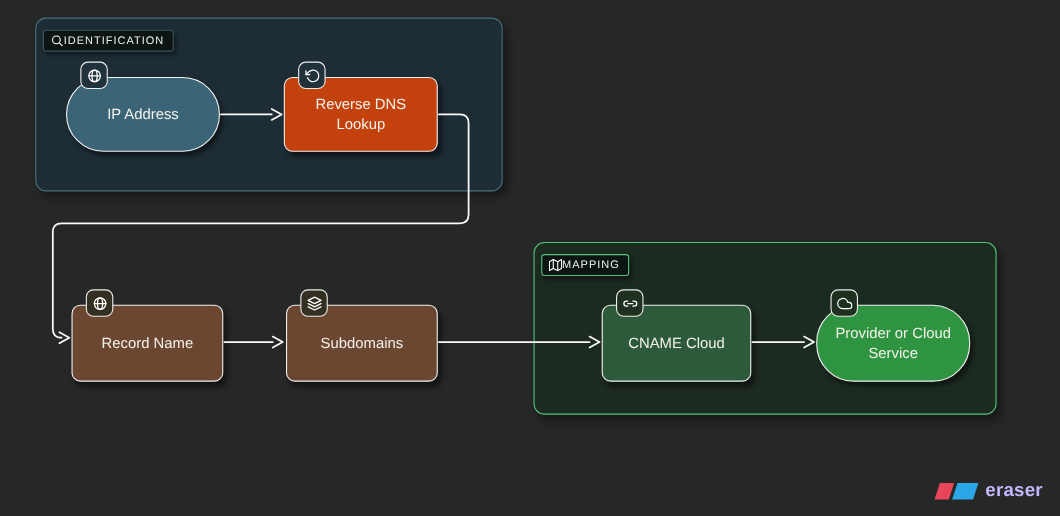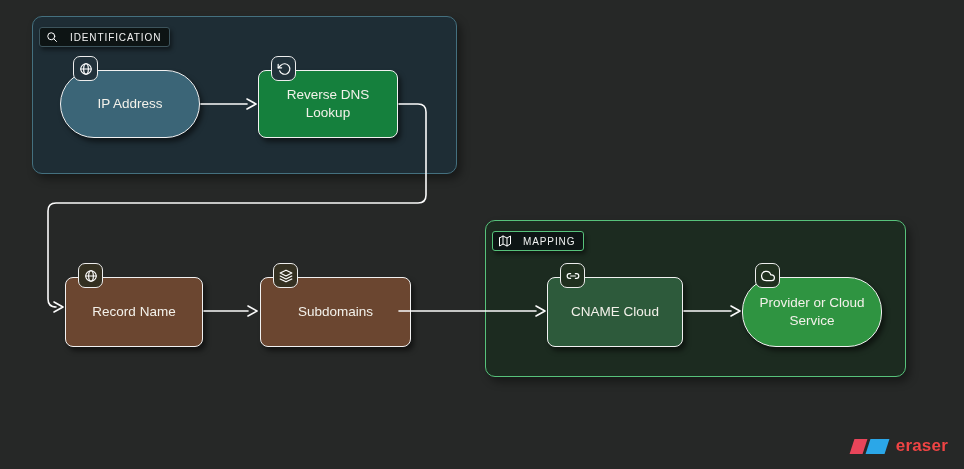--- a/index.html
+++ b/index.html
@@ -7,58 +7,58 @@
     position:relative;width:964px;height:469px;background:#262827;
     overflow:hidden;font-family:"Liberation Sans",sans-serif;
   }
   
   .group{position:absolute;border:1.5px solid;border-radius:10px;box-sizing:border-box;
          box-shadow:4px 5px 8px rgba(0,0,0,.38);z-index:1;}
   .g-ident{left:32px;top:16px;width:425px;height:158px;background:#1e2d35;border-color:#44707f;}
   .g-res  {left:32px;top:224px;width:426px;height:144px;background:#2f2c1e;border-color:#d9a23c;}
   .g-map  {left:485px;top:220px;width:421px;height:157px;background:#1c2b20;border-color:#57c27b;}
 
-  .glabel{position:absolute;left:6px;top:10px;display:flex;align-items:center;gap:12px;
+  .glabel{position:absolute;left:6px;top:10px;display:flex;align-items:center;gap:0;
           background:#0d1414;border:1px solid #3d545c;border-radius:3px;
           padding:3px 8px 3px 6px;font-size:10px;letter-spacing:.9px;color:#f2f2f2;
           box-shadow:2px 3px 4px rgba(0,0,0,.45);white-space:nowrap;}
   .g-res .glabel{border-color:#d9a23c;}
   .g-map .glabel{border-color:#57c27b;}
   .glabel svg{width:12px;height:12px;}
 
   
   .node{position:absolute;display:flex;align-items:center;justify-content:center;
         text-align:center;border:1.5px solid #f1f1f1;color:#f3f1ea;font-size:13.5px;
         line-height:1.3;box-shadow:3px 4px 5px rgba(0,0,0,.5);z-index:10;
         padding:4px 14px;box-sizing:border-box;}
   .n-ip   {left:60px; top:70px; width:140px;height:68px;border-radius:34px;background:#3b6577;}
-  .n-rev  {left:258px;top:70px; width:140px;height:68px;border-radius:8px; background:#15803d;}
+  .n-rev  {left:258px;top:70px; width:140px;height:68px;border-radius:8px; background:#c2410c;}
   .n-dom  {left:65px; top:277px;width:138px;height:70px;border-radius:8px; background:#6b4630;}
-  .n-sub  {left:260px;top:277px;width:151px;height:70px;border-radius:8px; background:#6b4630;}
+  .n-sub  {left:260px;top:277px;width:138px;height:70px;border-radius:8px; background:#6b4630;}
   .n-cname{left:547px;top:277px;width:136px;height:70px;border-radius:8px; background:#2d5a3b;}
   .n-prov {left:742px;top:277px;width:140px;height:70px;border-radius:34px;background:#2f9441;}
 
   .badge{position:absolute;left:12px;top:-15px;width:25px;height:25px;border-radius:7px;
          border:1.5px solid #ededed;display:flex;align-items:center;justify-content:center;
          box-sizing:border-box;z-index:11;}
   .badge svg{width:14px;height:14px;}
   .b-ident{background:#22323b;} .b-res{background:#343021;} .b-map{background:#20301f;}
 
   
   .icon{stroke:#fff;fill:none;stroke-width:2;stroke-linecap:round;stroke-linejoin:round;}
 
   
   .edges{position:absolute;left:0;top:0;z-index:20;pointer-events:none;}
   .edges path{stroke:#fafafa;stroke-width:1.6;fill:none;stroke-linecap:round;stroke-linejoin:round;}
 
   
   .watermark{position:absolute;right:16px;bottom:13px;display:flex;align-items:center;z-index:30;}
   .wm-red {width:13px;height:15px;background:#e8455a;transform:skewX(-18deg);}
   .wm-blue{width:19px;height:15px;background:#2ba7e8;transform:skewX(-18deg);margin-left:3px;}
-  .brand{color:#ef4444;font-size:17px;font-weight:700;margin-left:9px;letter-spacing:.2px;}
+  .brand{color:#c4b5fd;font-size:17px;font-weight:700;margin-left:9px;letter-spacing:.2px;}
 </style>
 </head>
 <body>
 
 <div class="canvas">
 
   <div class="group g-ident">
     <div class="glabel">
       <svg class="icon" viewBox="0 0 24 24">
         <circle cx="10.5" cy="10.5" r="7"></circle>

